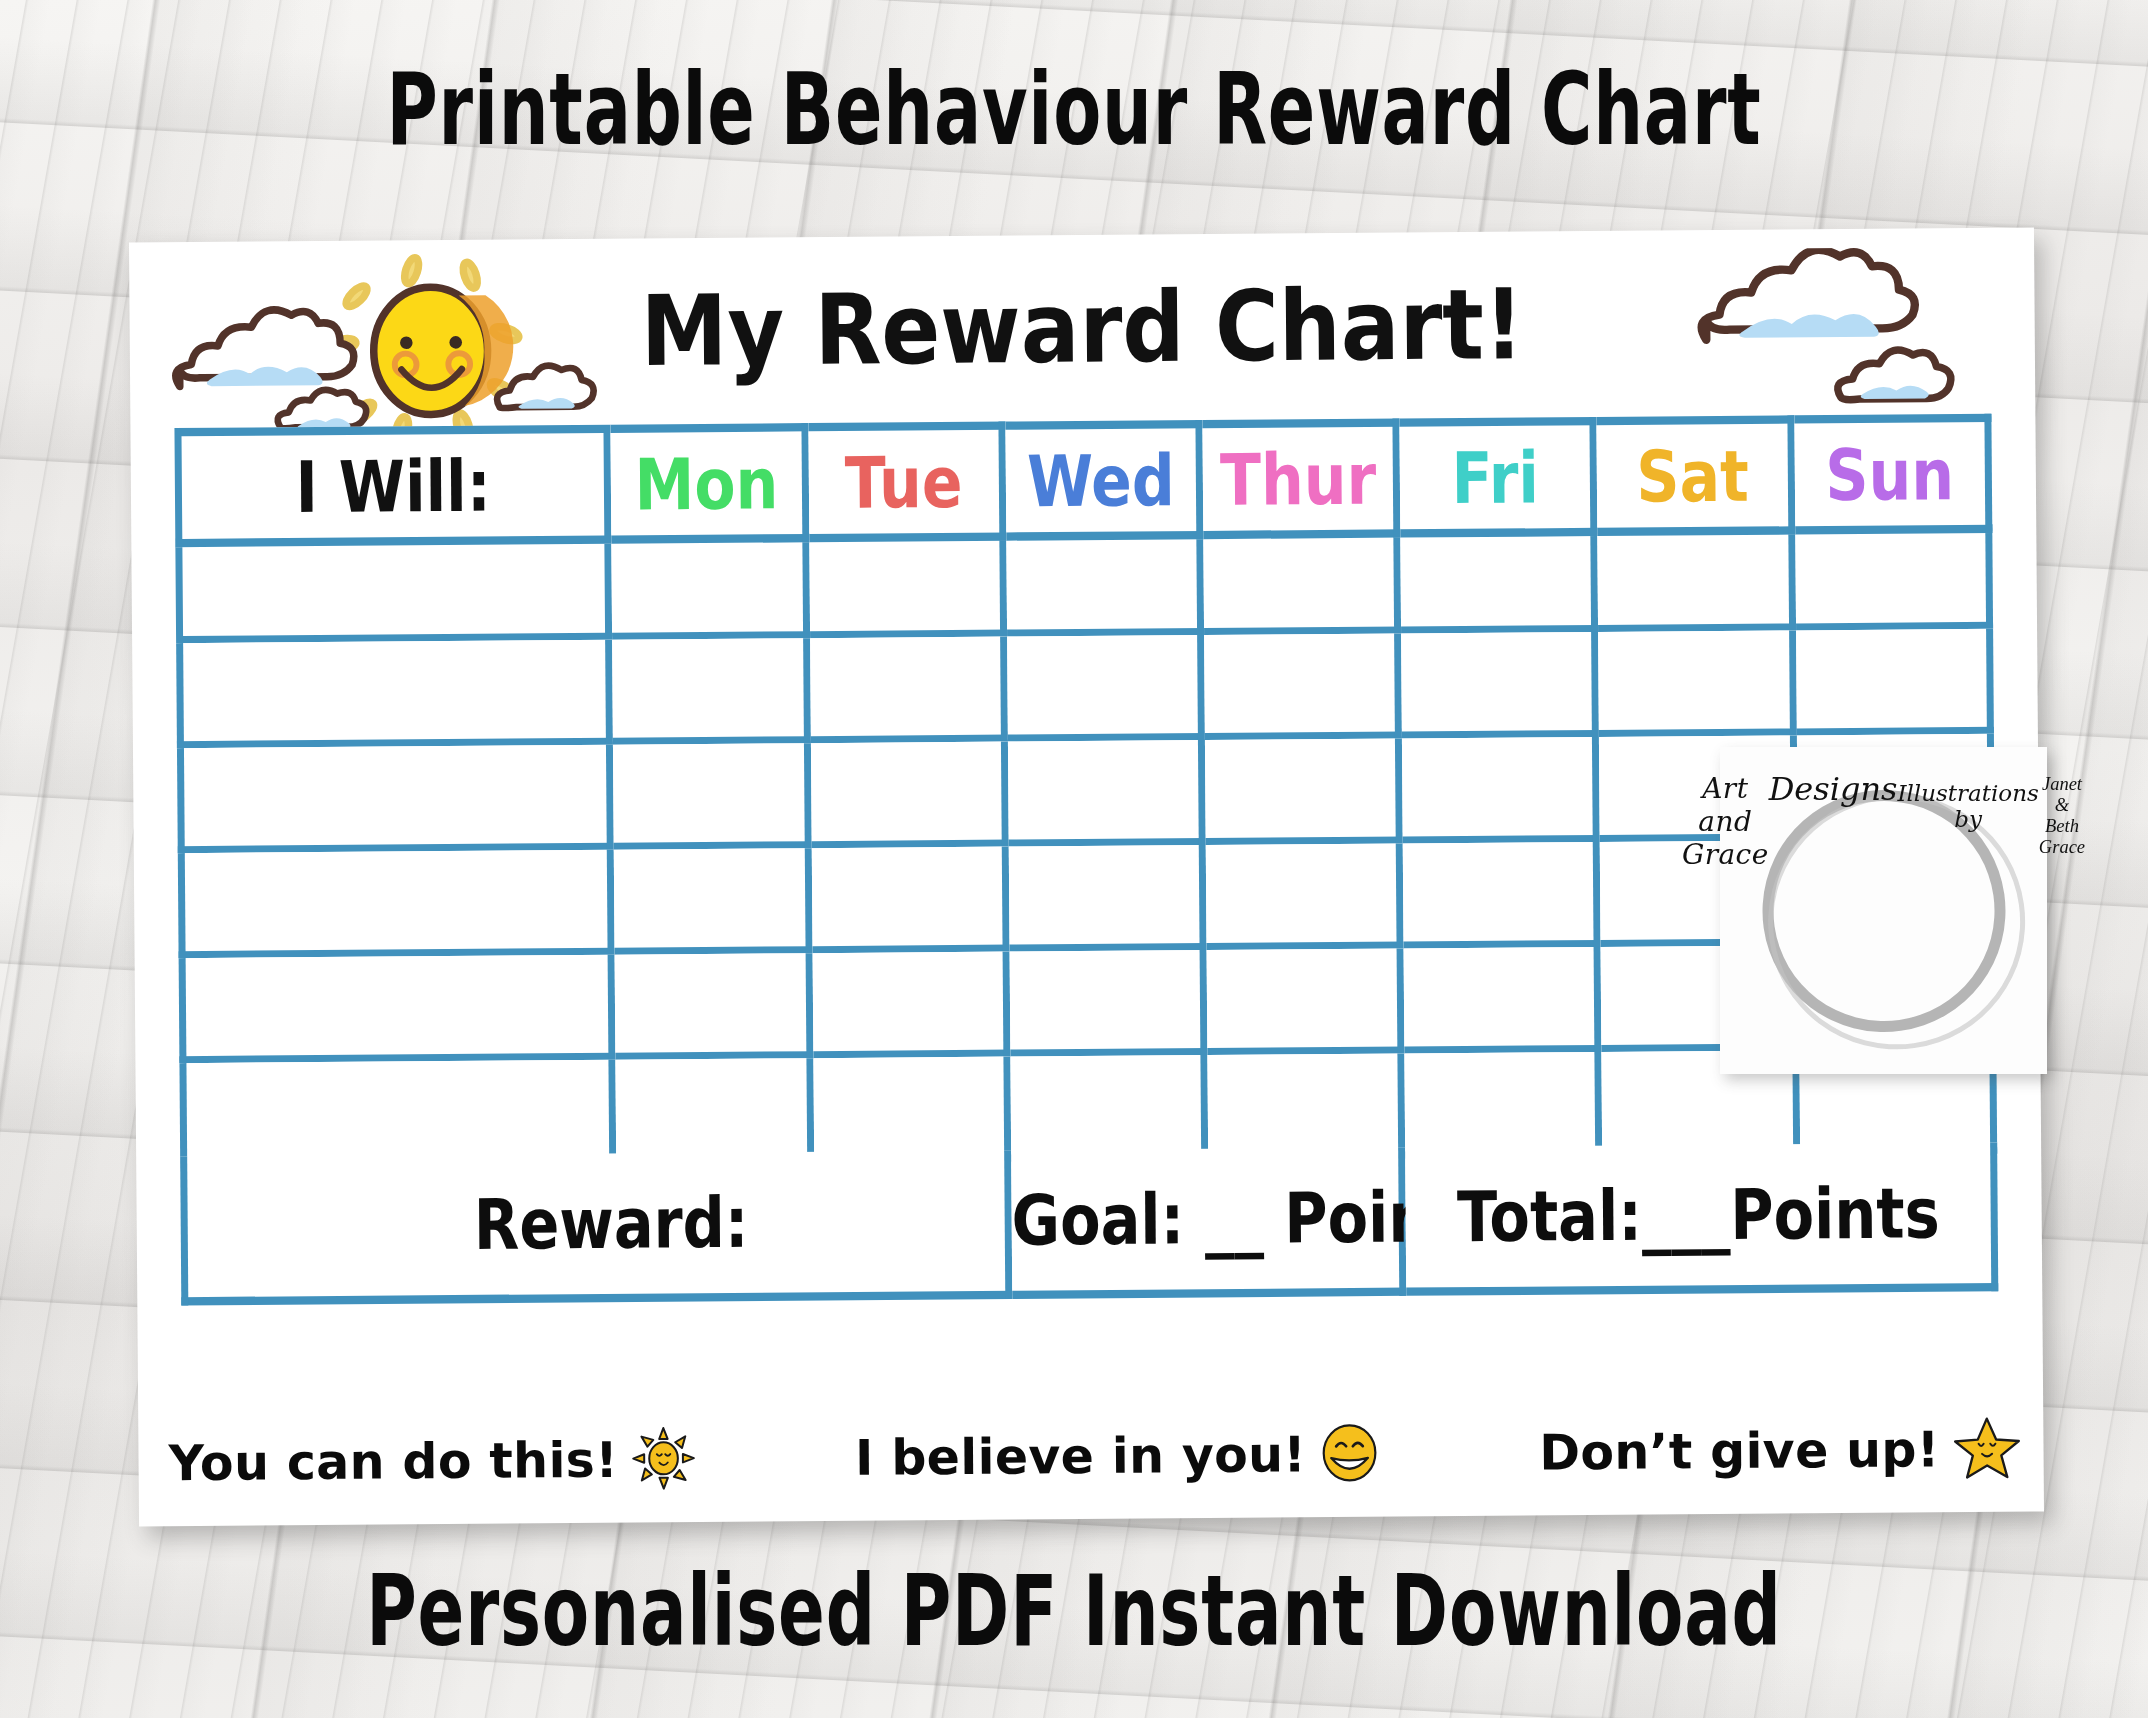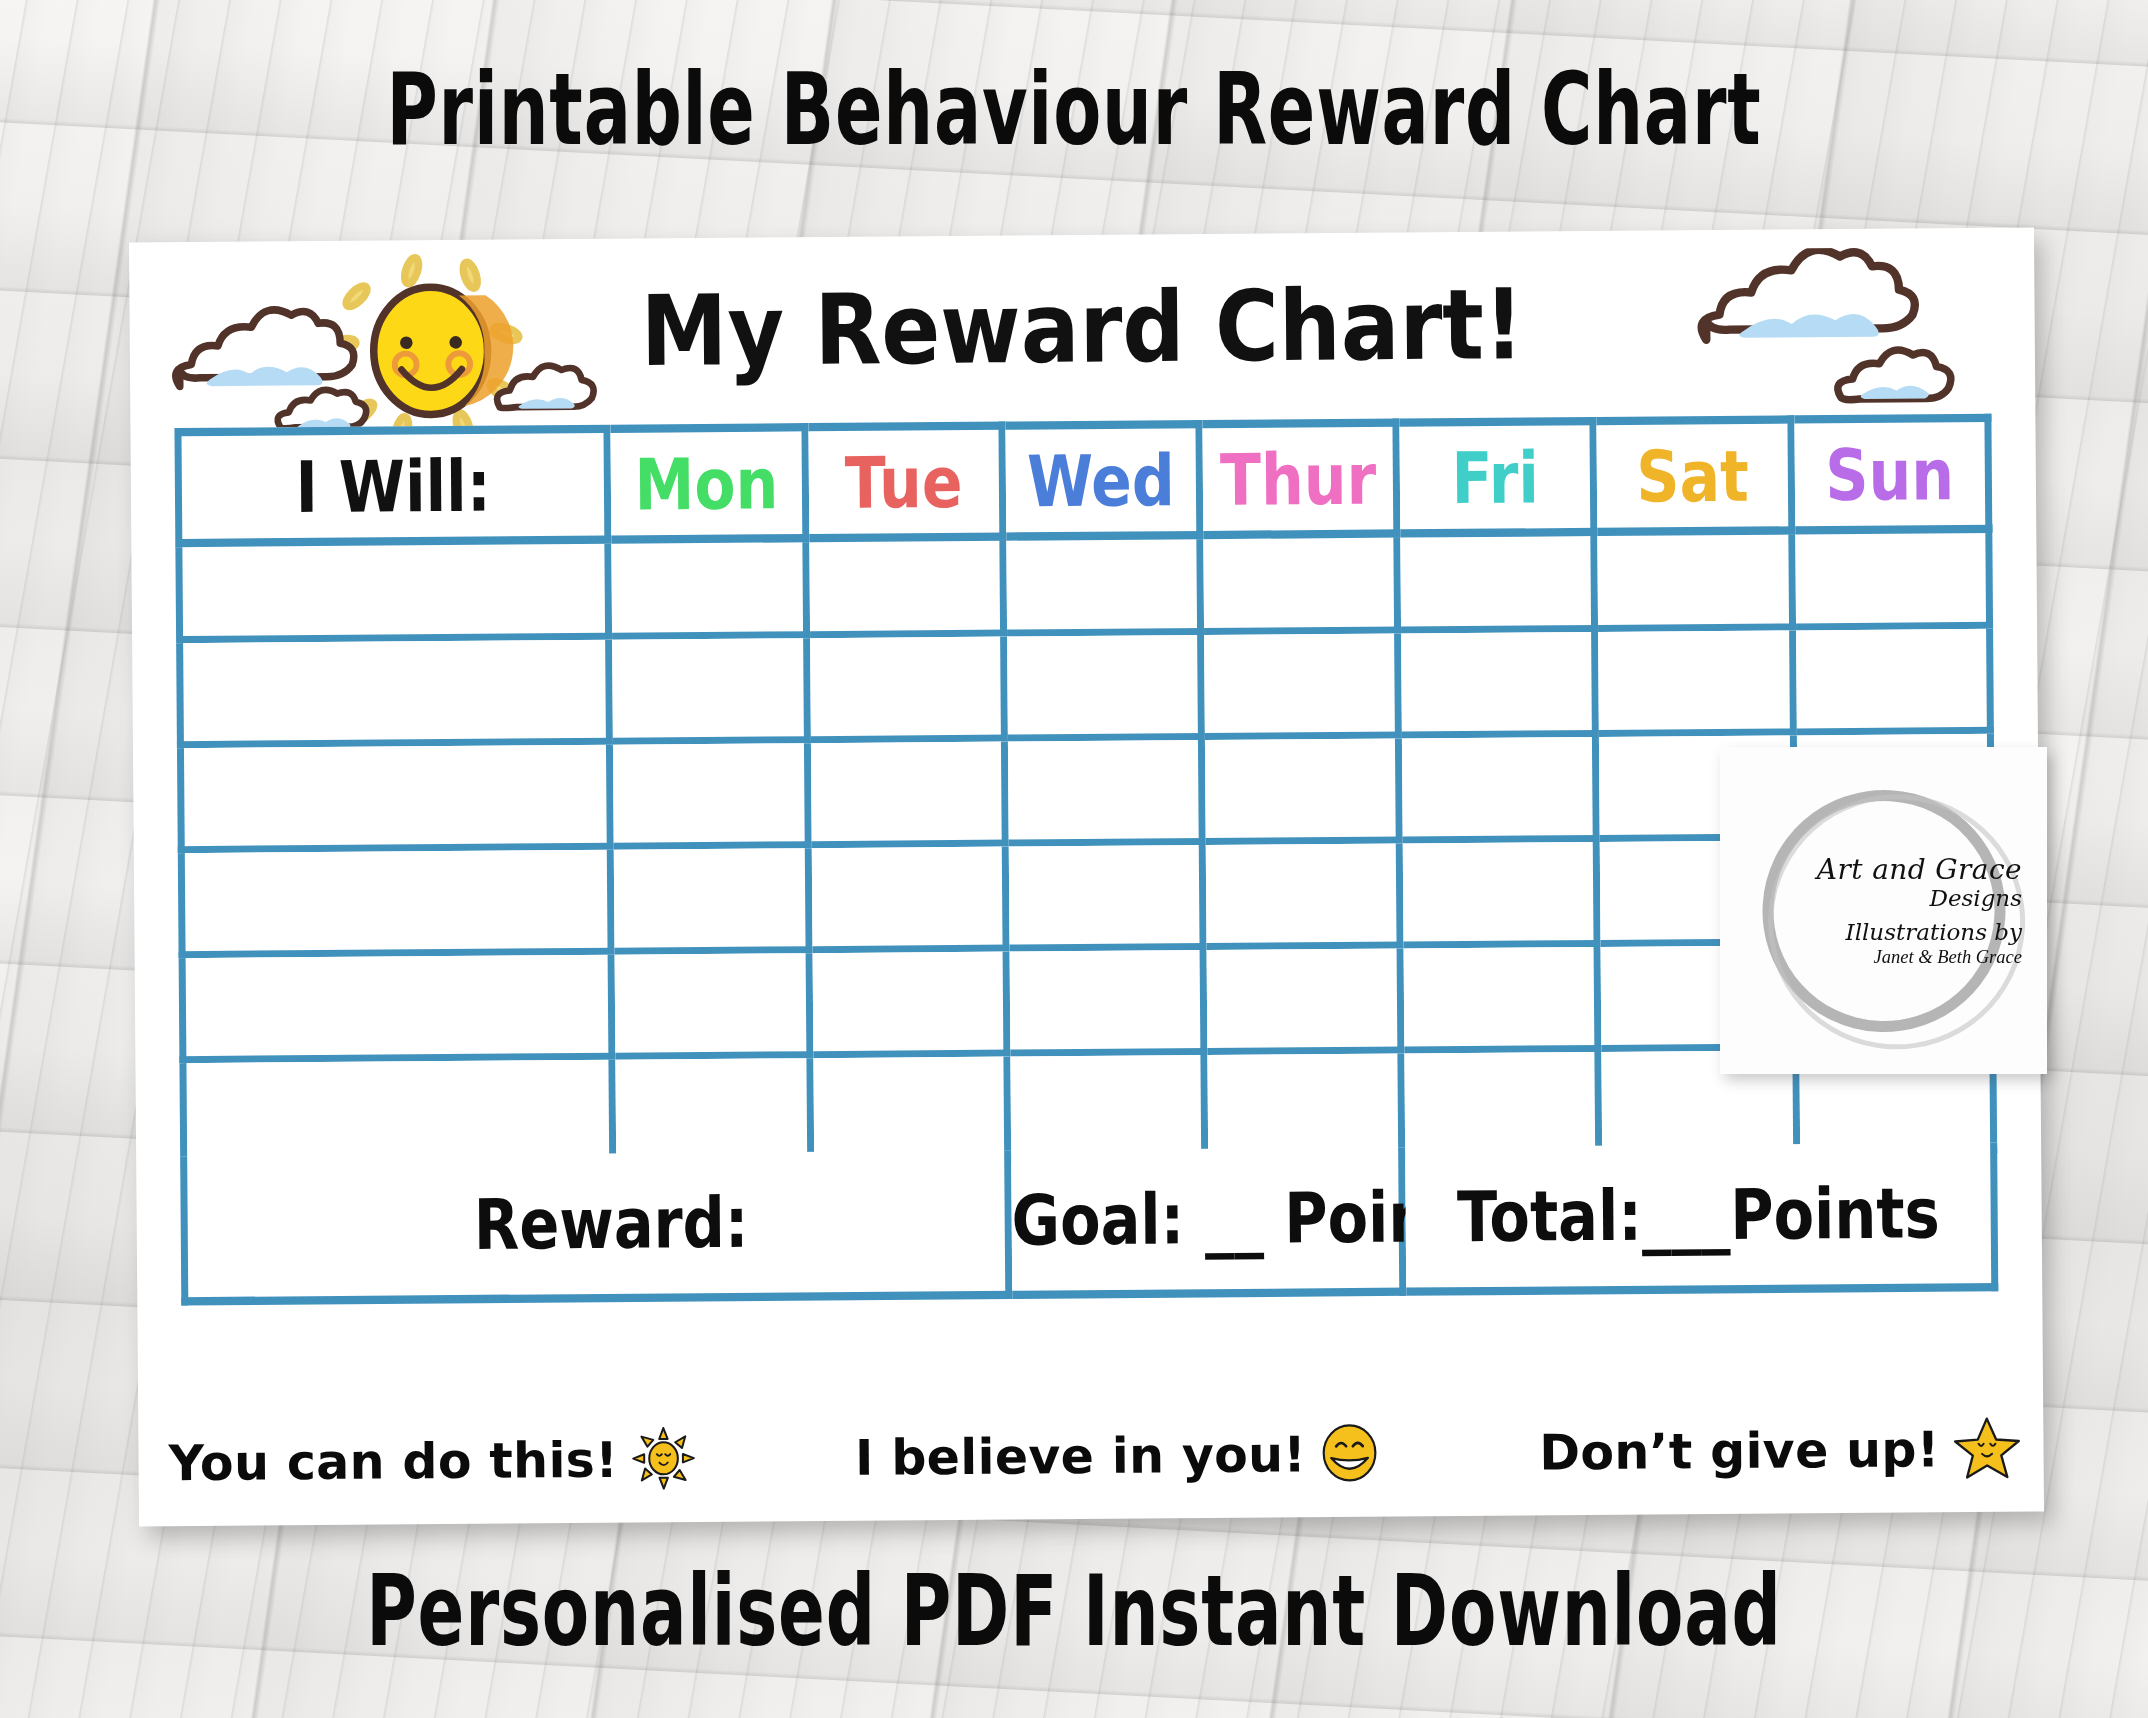--- a/index.html
+++ b/index.html
@@ -181,22 +181,22 @@
     background: #fdfdfd;
     box-shadow: 5px 6.7px 13.4px rgba(60,60,60,.28);
     display: flex;
     align-items: center;
     justify-content: center;
     z-index: 40;
   }
   #watermark-inner {
     position: relative;
     width: 277px; height: 277px;
-    display: flex; flex-direction: column;
-    align-items: flex-end; justify-content: center;
+    display: flex; 
+    align-items: flex-start; justify-content: center;
     text-align: center;
   }
   #wm-ring {
     position: absolute;
     left: 50%; top: 50%;
     transform: translate(-50%,-50%) rotate(-8deg);
     width: 243px; height: 242px;
     border: 11px solid #a9a9a9;
     border-radius: 50%;
     opacity: .85;
@@ -204,21 +204,21 @@
   #wm-ring::after {
     content:"";
     position:absolute; left:-6.7px; top:-5px;
     width: 247px; height: 245px;
     border: 5.9px solid #b9b9b9;
     border-radius: 50%;
     opacity:.6;
   }
   .wm-line { position: relative; z-index: 2; font-family: "DejaVu Serif", serif; color:#111; font-style: italic; }
   #wm-name1 { font-size: 28px; letter-spacing: 0.4px; }
-  #wm-name2 { font-size: 23px; margin-top: -1.7px; }
+  #wm-name2 { font-size: 32px; margin-top: -1.7px; }
   #wm-sub1  { font-size: 23px; margin-top: 8.4px; }
   #wm-sub2  { font-size: 18.5px; margin-top: 1.7px; font-family: Liberation Serif, serif; }
 </style>
 </head>
 <body>
 
 <div id="wood-bg"></div>
 
 <div class="promo" id="promo-top">Printable Behaviour Reward Chart</div>
 

